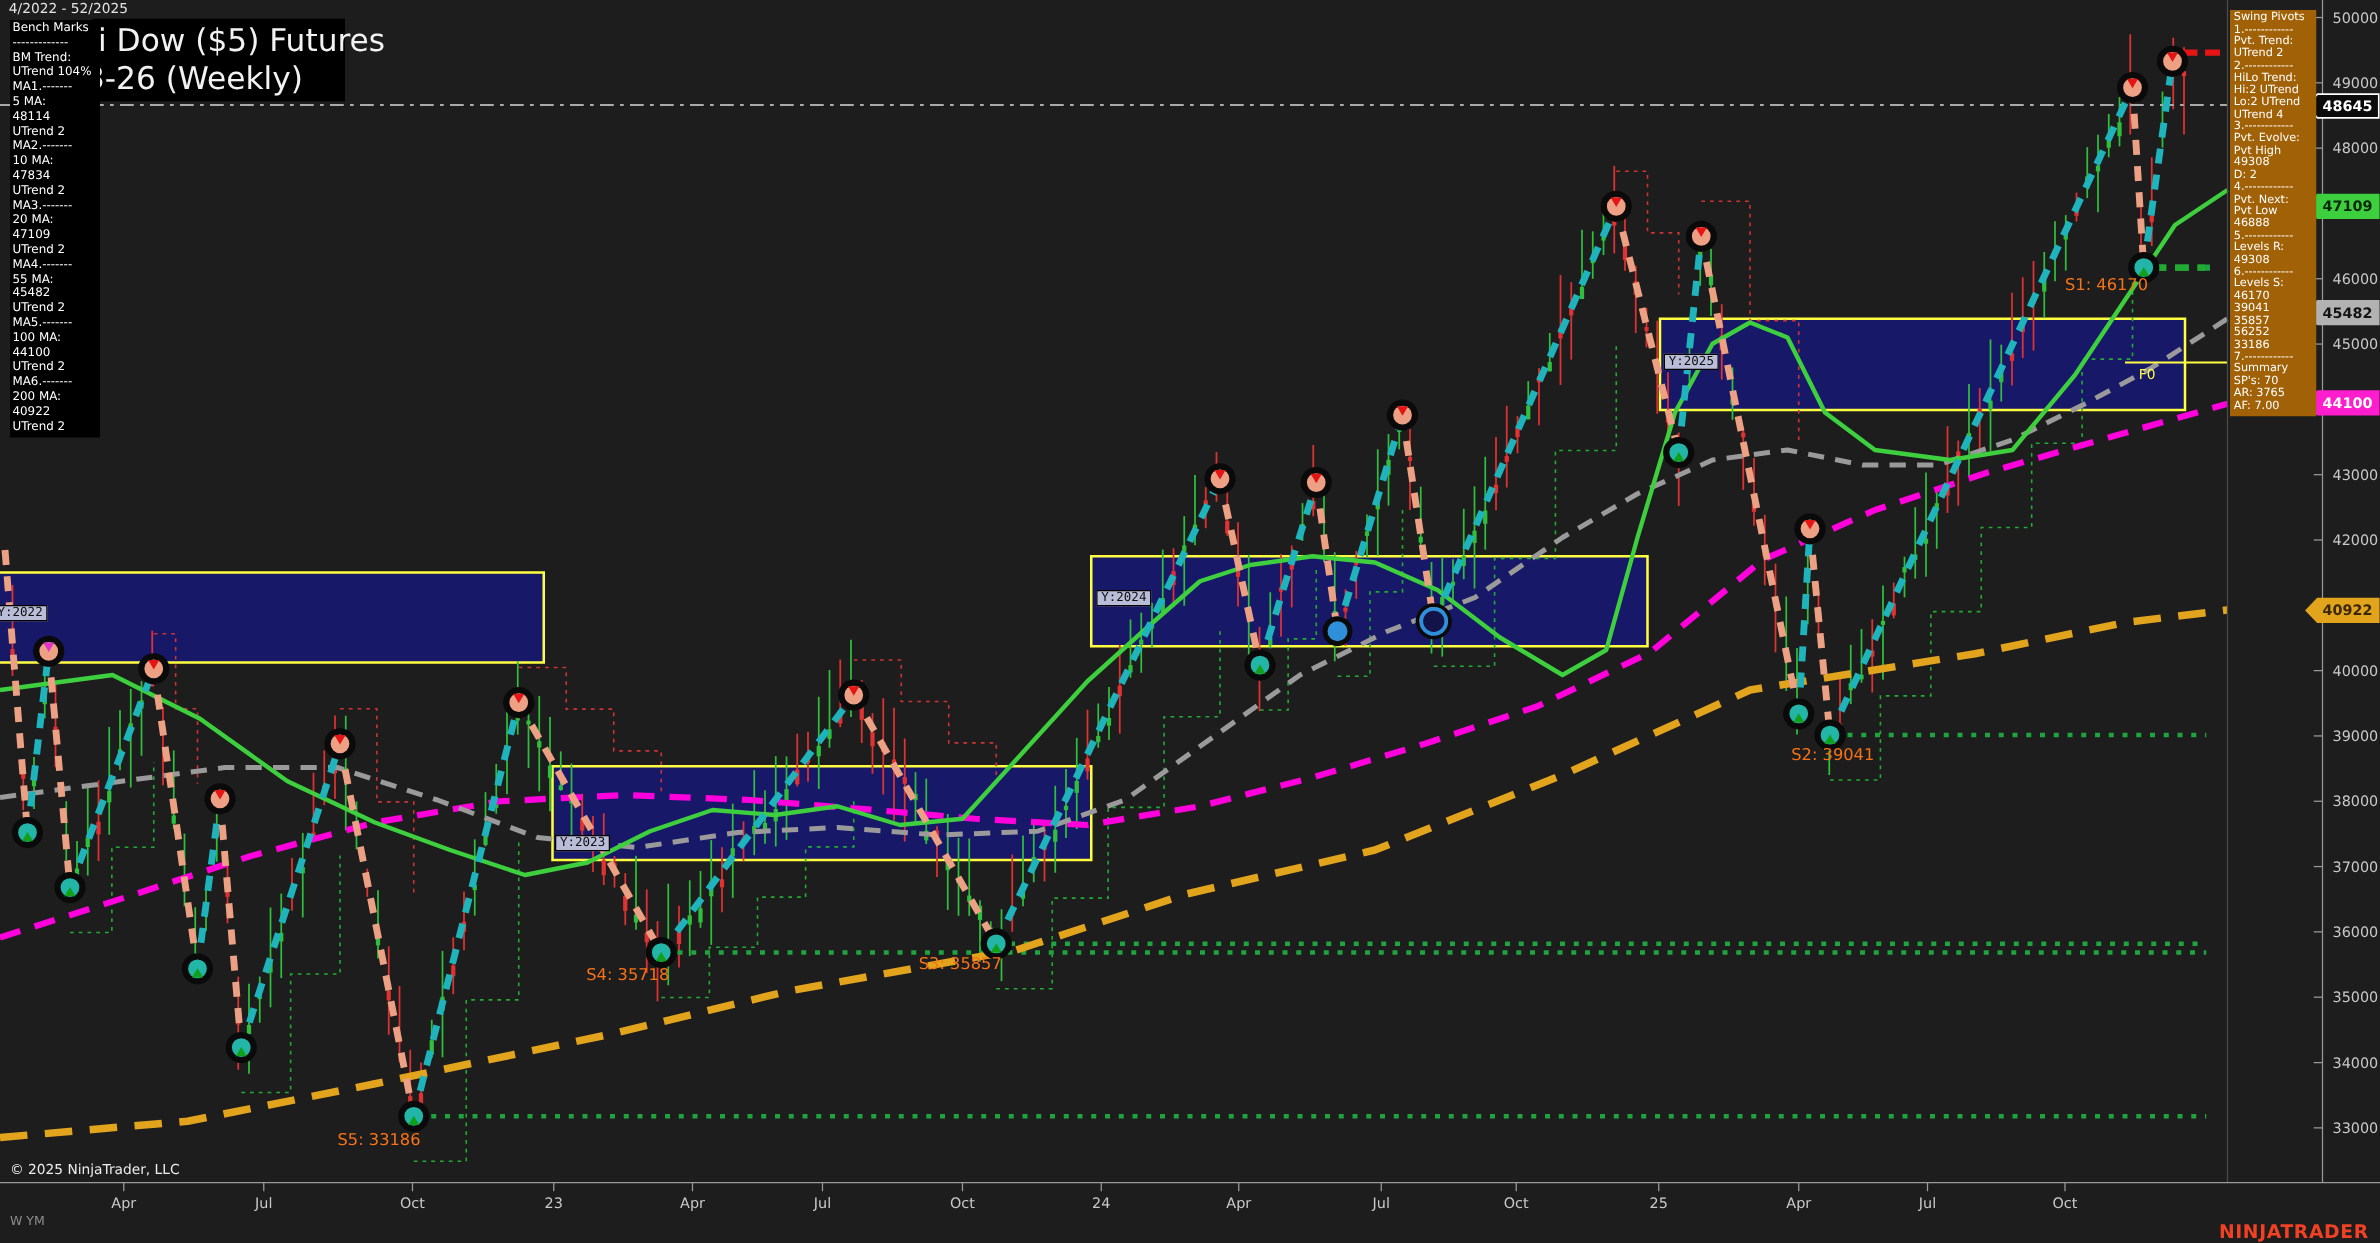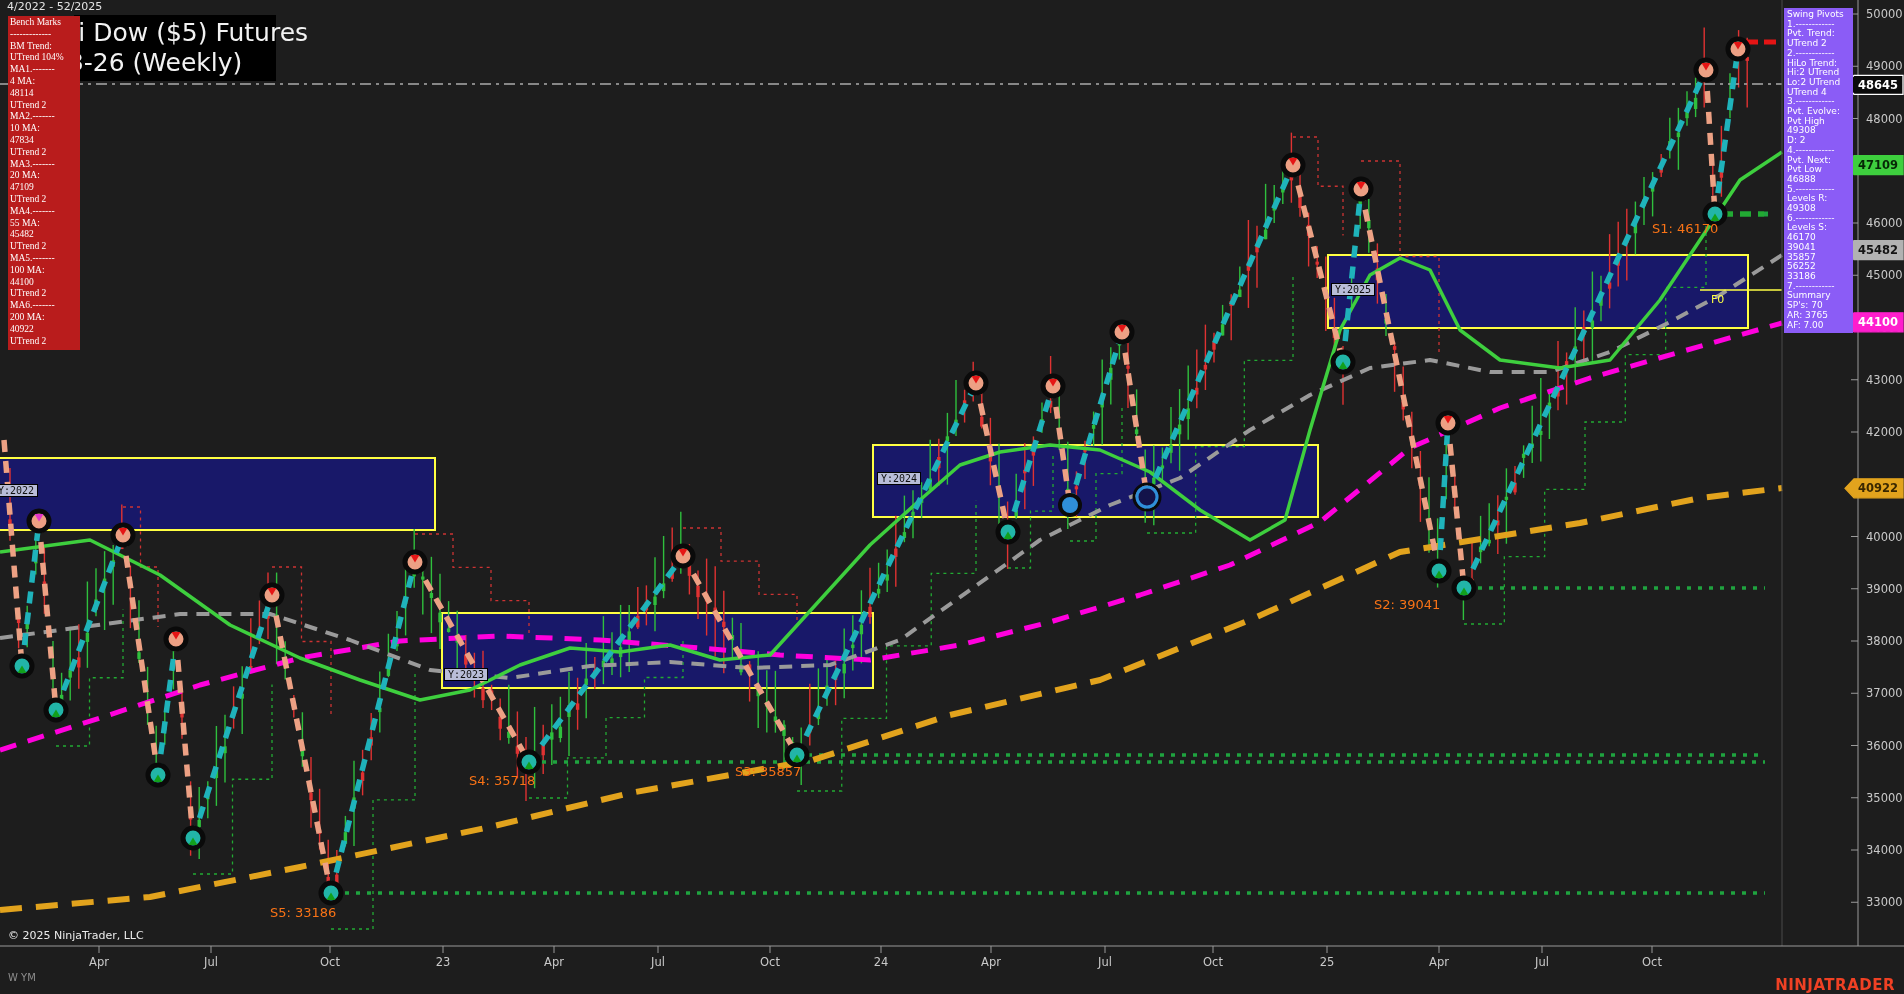--- a/index.html
+++ b/index.html
@@ -4,23 +4,23 @@
 <style>
   html,body{margin:0;padding:0;background:#1d1d1d;}
   body{width:1904px;height:994px;position:relative;overflow:hidden;
        font-family:"DejaVu Sans","Liberation Sans",sans-serif;color:#fff;}
   #chart-svg{position:absolute;left:0;top:0;}
   .abs{position:absolute;}
   #date-range{left:7px;top:0;font-size:11px;color:#e3e3e3;z-index:4;}
   #title-bg{left:74px;top:15px;width:202px;height:66px;background:#000;z-index:2;}
   #title-line1{left:34px;top:18px;font-size:25px;color:#f2f2f2;z-index:3;white-space:nowrap;}
   #title-line2{left:52px;top:48px;font-size:25px;color:#f2f2f2;z-index:3;white-space:nowrap;}
-  #bench-panel{left:8px;top:16px;width:70px;background:#b91c1c;z-index:5;padding:1px 0 3px 2px;font-family:Liberation Serif, serif;}
+  #bench-panel{left:8px;top:16px;width:70px;background:#000000;z-index:5;padding:1px 0 3px 2px;}
   #bench-panel .pl{font-size:9.5px;line-height:11.8px;color:#fff;white-space:nowrap;}
-  #swing-panel{left:1784px;top:8px;width:66px;background:#8b5cf6;z-index:5;padding:2px 0 3px 3px;}
+  #swing-panel{left:1784px;top:8px;width:66px;background:#a16207;z-index:5;padding:2px 0 3px 3px;}
   #swing-panel .pl{font-size:9px;line-height:9.7px;color:#fff;white-space:nowrap;}
   .box-label{z-index:4;font-family:"DejaVu Sans Mono","Liberation Mono",monospace;
              font-size:10px;color:#101010;background:#b9bdd8;border:1px solid #000;
              padding:0 3px;white-space:nowrap;}
   .s-label{z-index:3;font-size:13px;color:#f97316;white-space:nowrap;}
   #f0-label{z-index:3;font-size:11px;color:#ffff44;}
   #copyright{left:8px;top:929px;font-size:11px;color:#ececec;z-index:3;}
   #series-label{left:8px;top:972px;font-size:10px;color:#8d8d8d;z-index:3;}
   #brand{right:9px;top:976px;font-size:15px;font-weight:bold;letter-spacing:.5px;z-index:3;}
 </style>
@@ -634,21 +634,21 @@
 <div class="abs" id="title-bg"></div>
 <div class="abs" id="title-line1">Mini Dow ($5) Futures</div>
 <div class="abs" id="title-line2">03-26 (Weekly)</div>
 
 <div class="abs" id="bench-panel">
     <div class="pl">Bench Marks</div>
     <div class="pl">-------------</div>
     <div class="pl">BM Trend:</div>
     <div class="pl">UTrend 104%</div>
     <div class="pl">MA1.-------</div>
-    <div class="pl">4 MA:</div>
+    <div class="pl">5 MA:</div>
     <div class="pl">48114</div>
     <div class="pl">UTrend 2</div>
     <div class="pl">MA2.-------</div>
     <div class="pl">10 MA:</div>
     <div class="pl">47834</div>
     <div class="pl">UTrend 2</div>
     <div class="pl">MA3.-------</div>
     <div class="pl">20 MA:</div>
     <div class="pl">47109</div>
     <div class="pl">UTrend 2</div>
@@ -700,21 +700,21 @@
     <div class="pl">AR: 3765</div>
     <div class="pl">AF: 7.00</div>
   </div>
 
 <div id="overlay-labels">
     <div class="abs box-label" style="left: -6px; top: 484px;">Y:2022</div>
     <div class="abs box-label" style="left: 444px; top: 668px;">Y:2023</div>
     <div class="abs box-label" style="left: 877px; top: 472px;">Y:2024</div>
     <div class="abs box-label" style="left: 1331px; top: 283px;">Y:2025</div>
     <div class="abs s-label" style="left: 1652px; top: 221px;">S1: 46170</div>
-    <div class="abs s-label" style="left: 1374px; top: 597px;">S2: 39041</div>
+    <div class="abs s-label" style="left: 1433px; top: 597px;">S2: 39041</div>
     <div class="abs s-label" style="left: 735px; top: 764px; text-align: center;">S3: 35857</div>
     <div class="abs s-label" style="left: 469px; top: 773px;">S4: 35718</div>
     <div class="abs s-label" style="left: 270px; top: 905px;">S5: 33186</div>
     <div class="abs " id="f0-label" style="left: 1711px; top: 293px;">F0</div>
   </div>
 
 <div class="abs" id="copyright">© 2025 NinjaTrader, LLC</div>
 <div class="abs" id="series-label">W YM</div>
 <div class="abs" id="brand" style="color: rgb(240, 65, 36);">NINJATRADER</div>
 

